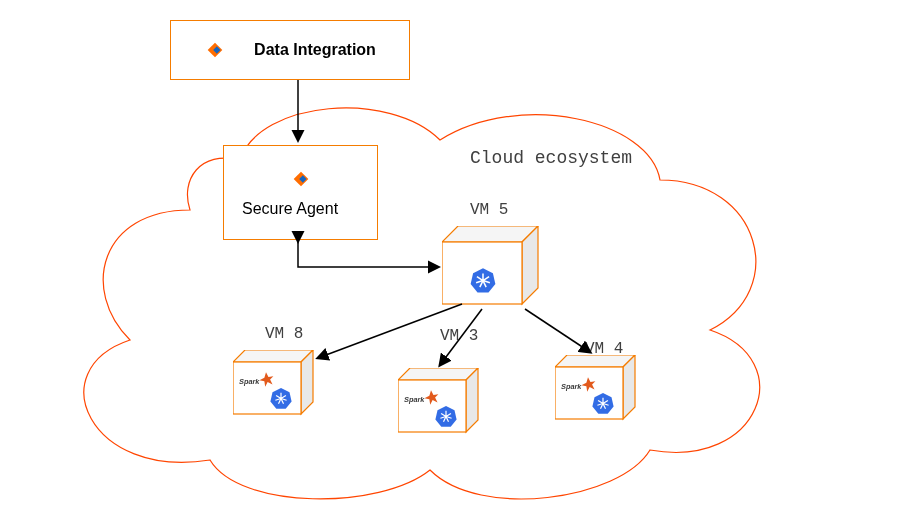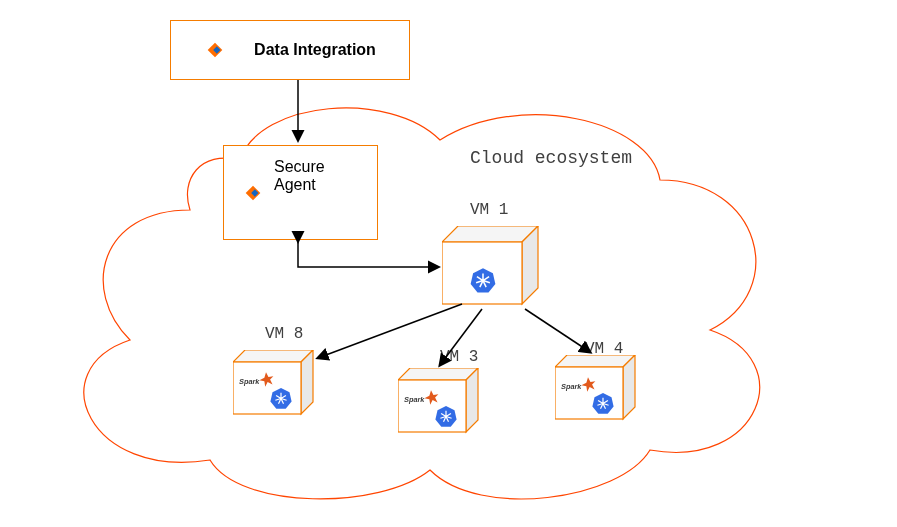--- a/index.html
+++ b/index.html
@@ -78,31 +78,31 @@
     <svg viewBox="0 0 24 24" width="22" height="22">
       <path d="M 4 12 L 12 4 L 20 12 L 12 20 Z" fill="#ff6d00"></path>
       <path d="M 10 12 L 14 8 L 18 12 L 14 16 Z" fill="#1565c0"></path>
     </svg>
   </span>
   <span class="box-label" style="font-weight:600;">Data Integration</span>
 </div>
 
 <div class="label" style="left:470px; top:148px; font-size:18px;">Cloud ecosystem</div>
 
-<div class="box" style="left:223px; top:145px; width:155px; height:95px; flex-direction:row; gap:10px; align-items:flex-start; padding:12px 18px;">
+<div class="box" style="left:223px; top:145px; width:155px; height:95px; flex-direction:column; gap:10px; align-items:flex-start; padding:12px 18px;">
   <span class="informatica-icon" style="align-self:center;">
     <svg viewBox="0 0 24 24" width="22" height="22">
       <path d="M 4 12 L 12 4 L 20 12 L 12 20 Z" fill="#ff6d00"></path>
       <path d="M 10 12 L 14 8 L 18 12 L 14 16 Z" fill="#1565c0"></path>
     </svg>
   </span>
   <span class="box-label">Secure Agent</span>
 </div>
 
-<div class="label" style="left:470px; top:201px;">VM 1</div>
+<div class="label" style="left:470px; top:201px;">VM 5</div>
 
 <div class="vm-box" style="left:442px; top:226px;">
   <svg width="100" height="82" viewBox="0 0 100 82">
     <path d="M 0 16 L 16 0 L 96 0 L 96 62 L 80 78 L 0 78 Z" fill="none"></path>
     <path d="M 0 16 L 16 0 L 96 0 L 80 16 Z" fill="#f5f5f5" stroke="#f57c00" stroke-width="1.2"></path>
     <path d="M 80 16 L 96 0 L 96 62 L 80 78 Z" fill="#e8e8e8" stroke="#f57c00" stroke-width="1.2"></path>
     <rect x="0" y="16" width="80" height="62" fill="#fff" stroke="#f57c00" stroke-width="1.2"></rect>
   </svg>
   <span class="k8s-icon" style="position:absolute; left:27px; top:40px;">
     <svg viewBox="0 0 24 24" width="28" height="28">
@@ -145,21 +145,21 @@
         <line x1="12" y1="12.5" x2="17.6" y2="14.2"></line>
         <line x1="12" y1="12.5" x2="14.5" y2="17.7"></line>
         <line x1="12" y1="12.5" x2="9.5" y2="17.7"></line>
         <line x1="12" y1="12.5" x2="6.4" y2="14.2"></line>
         <line x1="12" y1="12.5" x2="7.1" y2="9.4"></line>
       </g>
     </svg>
   </span>
 </div>
 
-<div class="label" style="left:440px; top:348px;">VM 3</div>
+<div class="label" style="left:440px; top:327px;">VM 3</div>
 
 <div class="vm-box-small" style="left:398px; top:368px;">
   <svg width="84" height="68" viewBox="0 0 84 68">
     <path d="M 0 12 L 12 0 L 80 0 L 68 12 Z" fill="#f5f5f5" stroke="#f57c00" stroke-width="1.2"></path>
     <path d="M 68 12 L 80 0 L 80 52 L 68 64 Z" fill="#e8e8e8" stroke="#f57c00" stroke-width="1.2"></path>
     <rect x="0" y="12" width="68" height="52" fill="#fff" stroke="#f57c00" stroke-width="1.2"></rect>
   </svg>
   <span class="spark-icon" style="position:absolute; left:6px; top:22px;">
     <svg viewBox="0 0 44 18" width="36" height="15">
       <path d="M 33 0 L 36 6 L 42 5 L 38 9 L 41 15 L 35 12 L 32 18 L 31 11 L 25 10 L 31 7 Z" fill="#e25a1c"></path>

